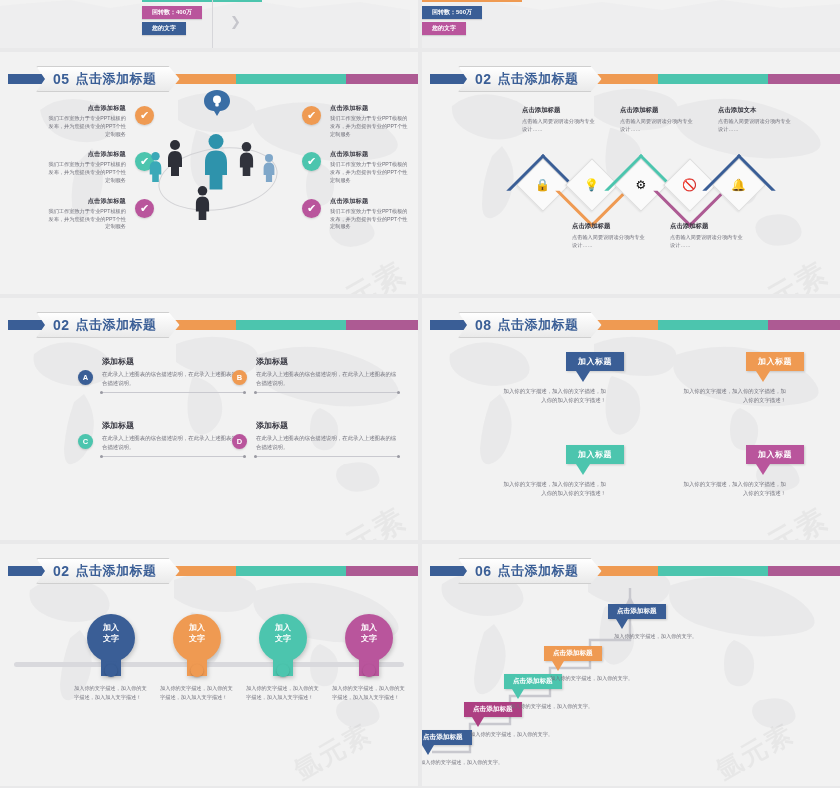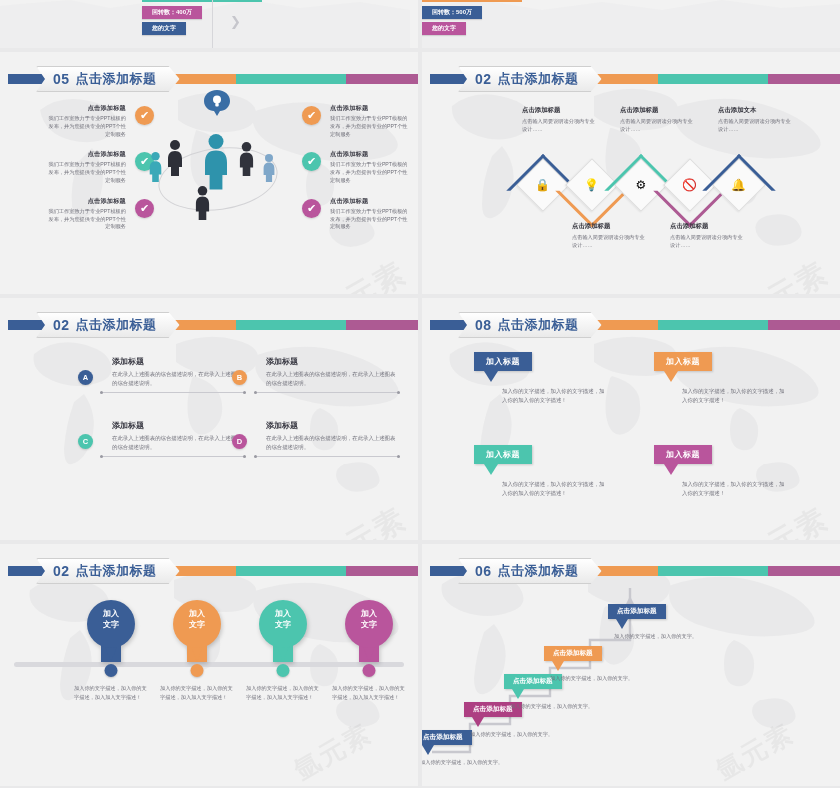--- a/index.html
+++ b/index.html
@@ -154,36 +154,36 @@
     position: absolute; left: 0; top: 14px;
     width: 15px; height: 15px; border-radius: 50%;
     color: #fff; font-size: 7.5px; font-weight: 700;
     display: flex; align-items: center; justify-content: center;
     box-shadow: 0 1px 2px rgba(0,0,0,.15);
   }
   .b-blue   { background: #3a5e96; }
   .b-orange { background: #ef9a52; }
   .b-teal   { background: #4cc5ae; }
   .b-purple { background: #b9559c; }
-  .s4-body { margin-left: 34px; }
+  .s4-body { margin-left: 24px; }
   .s4-body .t { font-size: 8px; font-weight: 700; color: #3a3a44; margin-bottom: 3px; }
   .s4-body .b { font-size: 5.4px; color: #6e6e78; line-height: 1.7; }
   .s4-rule {
     position: relative; margin-left: 22px; margin-top: 4px;
     height: 1px; background: #c9c9cf;
   }
   .s4-rule::before, .s4-rule::after {
     content: ""; position: absolute; top: -1.5px;
     width: 3px; height: 3px; border-radius: 50%; background: #9a9aa2;
   }
   .s4-rule::before { left: 0; }
   .s4-rule::after  { right: 0; }
 
   
-  .s5-cell { position: absolute; width: 150px; }
+  .s5-cell { position: absolute; width: 150px; text-align: right; }
   .bubble {
     position: relative;
     display: inline-block;
     padding: 4px 12px;
     color: #fff; font-size: 8px; font-weight: 700;
     letter-spacing: .5px;
     box-shadow: 1px 1px 2px rgba(0,0,0,.16);
   }
   .bubble::after {
     content: ""; position: absolute;
@@ -201,21 +201,21 @@
     font-size: 5.4px; color: #6e6e78; line-height: 1.75; width: 104px;
   }
 
   
   .s6-line {
     position: absolute; left: 14px; right: 14px; top: 118px;
     height: 5px; background: #d9d9dd; border-radius: 3px;
   }
   .s6-cell { position: absolute; width: 78px; }
   .pin {
-    position: relative; width: 48px; height: 62px; margin: 0 auto;
+    position: relative; width: 48px; height: 62px; margin: 14px auto;
     filter: drop-shadow(1px 2px 2px rgba(0,0,0,.2));
   }
   .pin .head {
     position: absolute; left: 0; top: 0;
     width: 48px; height: 48px; border-radius: 50%;
   }
   .pin .tip {
     position: absolute; left: 14px; top: 36px;
     width: 0; height: 0;
     border-left: 10px solid transparent;

